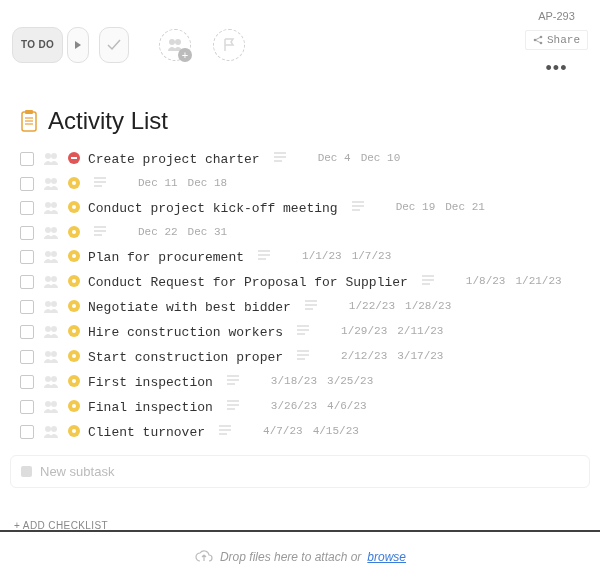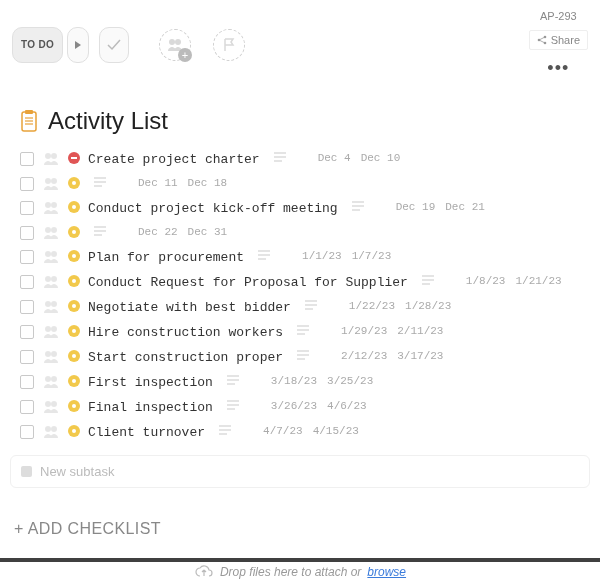--- a/index.html
+++ b/index.html
@@ -9,21 +9,21 @@
   .toolbar { display:flex; align-items:center; padding:10px 12px; font-size:12px; color:#666; }
   .tb-left { display:flex; gap:4px; align-items:center; }
   .btn { border:1px solid #e0e0e0; background:#fafafa; height:36px; display:flex; align-items:center; justify-content:center; border-radius:10px; cursor:pointer; }
   .btn.todo { background:#eee; padding:0 8px; font-size:10px; letter-spacing:.3px; color:#555; font-weight:600; }
   .btn.caret { width:22px; }
   .btn.check { width:30px; margin-left:6px; }
   .tb-mid { display:flex; gap:22px; align-items:center; margin-left:30px; }
   .dashed-circle { width:32px; height:32px; border:1px dashed #d0d0d0; border-radius:50%; display:flex; align-items:center; justify-content:center; position:relative; }
   .add-dot { position:absolute; right:-2px; bottom:-2px; width:14px; height:14px; border-radius:50%; background:#bbb; color:#fff; font-size:11px; line-height:14px; text-align:center; }
   .tb-right { margin-left:auto; display:flex; align-items:center; gap:8px; color:#888; font-size:11px;flex-direction:column; }
-  .share-btn { border:1px solid #eee; border-radius:2px; padding:3px 7px; display:flex; align-items:center; gap:4px; cursor:pointer; }
+  .share-btn { border:1px solid #eee; border-radius:2px; padding:3px 7px; display:flex; align-items:center; gap:4px; cursor:pointer;font-family:Liberation Mono, monospace; }
   .more { font-size:18px; letter-spacing:1px; cursor:pointer; color:#555; }
 
   
   .title-row { display:flex; align-items:center; gap:10px; padding:18px 16px 12px 20px; }
   .title-row h1 { font-size:24px; font-weight:500; color:#222; }
   .clipboard-icon { width:18px; height:22px; }
 
   
   .list { padding:0 8px 0 16px; }
   .task { display:flex; align-items:flex-start; gap:8px; padding:5px 4px; font-size:13px;font-family:Liberation Mono, monospace; }
@@ -35,24 +35,24 @@
   .task-name { color:#333; }
   .meta-icon { color:#ccc; font-size:12px; margin-left:6px; }
   .dates { display:flex; gap:10px; margin-left:24px; }
   .date { font-size:11px; color:#aaa; }
 
   
   .newsub { margin:10px 10px 0 10px; border:1px solid #f0f0f0; border-radius:6px; display:flex; align-items:center; padding:8px 10px; color:#bbb; font-size:13px; gap:8px; }
   .plus-box { width:11px; height:11px; background:#ddd; border-radius:2px; }
 
   
-  .add-checklist { font-size:16px; letter-spacing:.4px; color:#888; padding:32px 0 0 14px; cursor:pointer; }
-
-  
-  .dropzone { position:absolute; left:0; right:0; bottom:0; border-top:4px solid #404040; height:24px; display:flex; align-items:center; justify-content:center; gap:6px; font-size:12px; font-style:italic; color:#999; }
+  .add-checklist { font-size:10px; letter-spacing:.4px; color:#888; padding:32px 0 0 14px; cursor:pointer;text-decoration:underline; }
+
+  
+  .dropzone { position:absolute; left:0; right:0; bottom:0; border-top:2px solid #404040; height:52px; display:flex; align-items:center; justify-content:center; gap:6px; font-size:12px; font-style:italic; color:#999; }
   .dropzone a { color:#3a7bdb; font-style:italic; text-decoration:underline; }
 
   svg { display:block; }
 </style>
 </head>
 <body>
 
 <div class="toolbar">
   <div class="tb-left">
     <div class="btn todo">TO DO</div>

